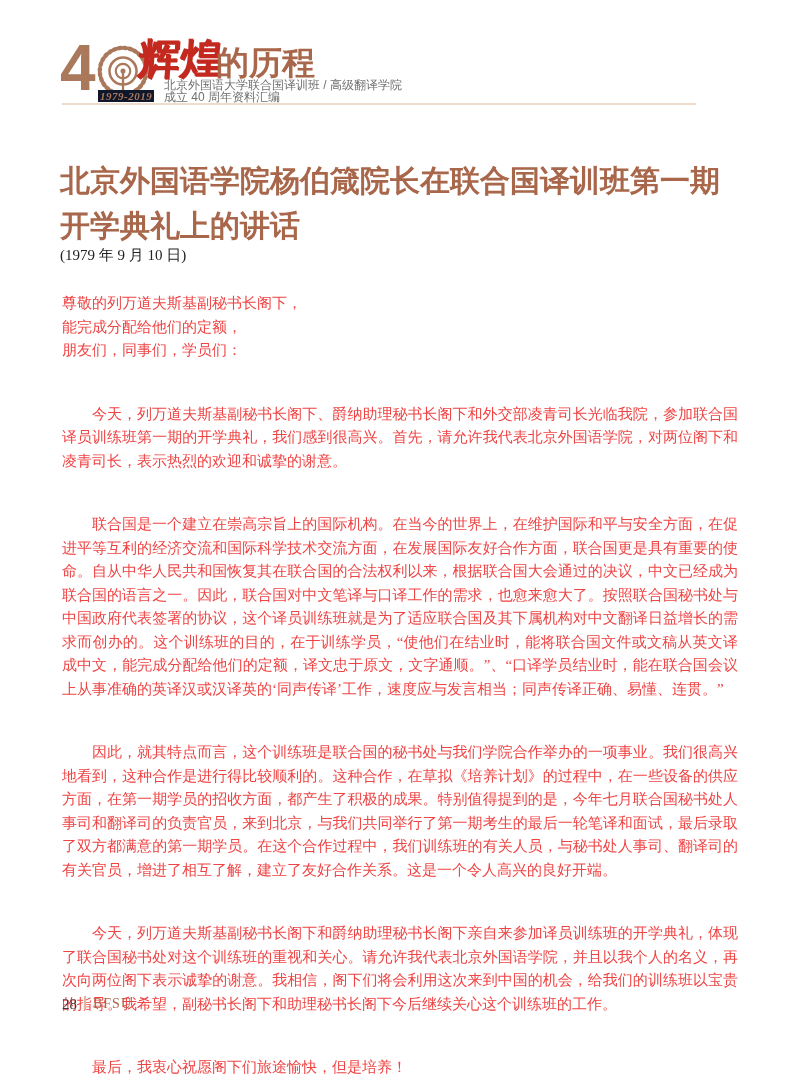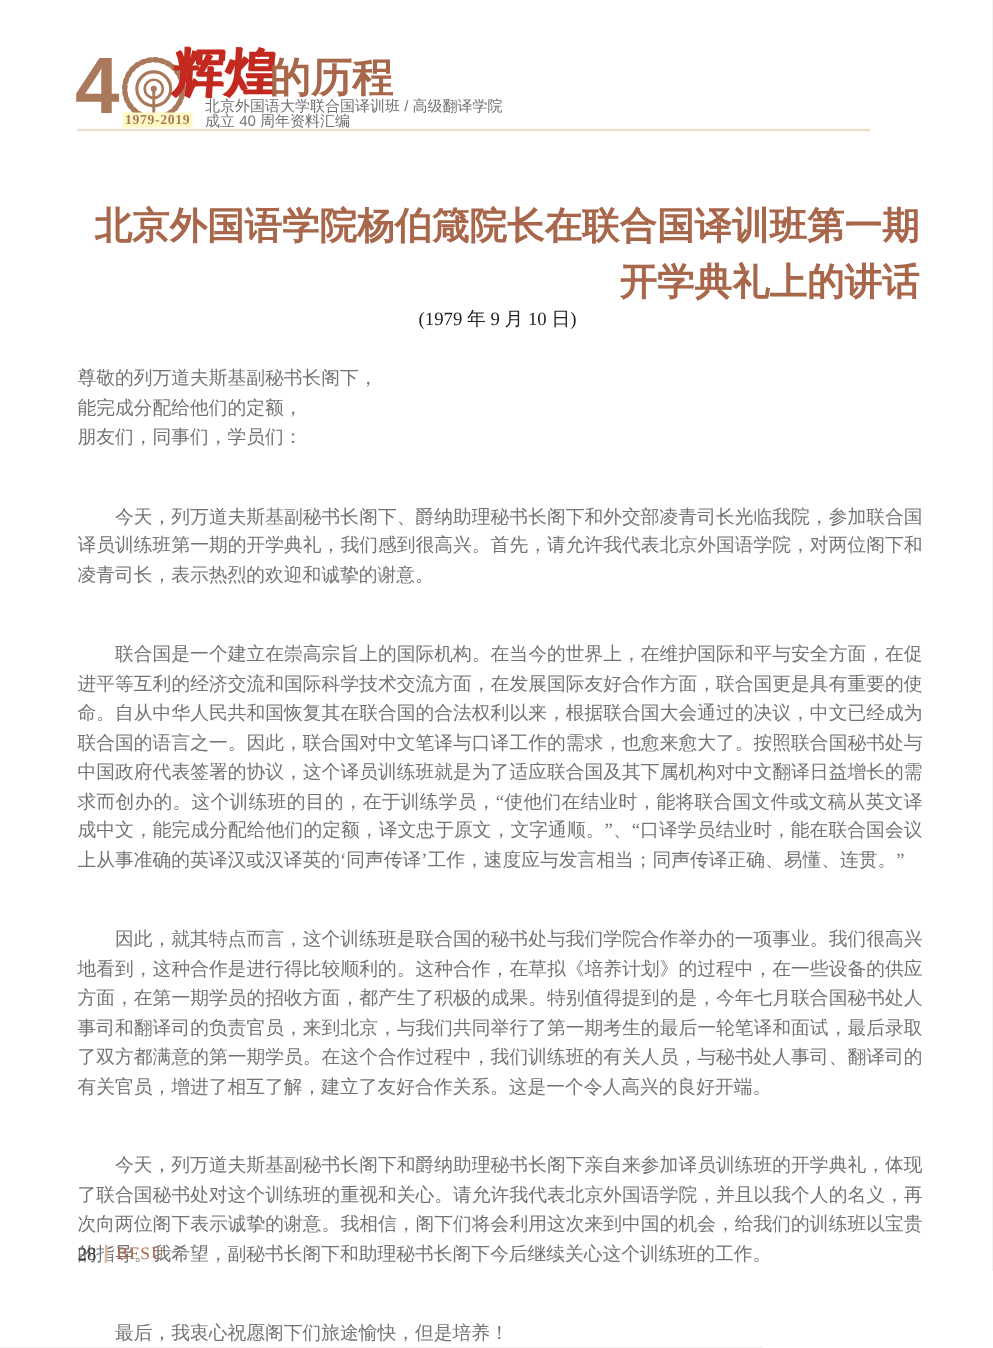--- a/index.html
+++ b/index.html
@@ -16,22 +16,22 @@
   
   .logo-4 {
     position: absolute; left: 60px; top: 36px;
     font-size: 64px; font-weight: 700; color: var(--logo-brown);
     font-family: "Liberation Sans", sans-serif;
     line-height: 64px; letter-spacing: -2px;
   }
   .emblem { position: absolute; left: 94px; top: 44px; width: 58px; height: 58px; }
   .logo-years {
     position: absolute; left: 98px; top: 90px;
-    font-size: 11px; font-weight: 700;
-    color: var(--logo-brown); background: #fef9c3; padding: 0 2px;
+    font-size: 11px; font-style: italic; font-weight: 700;
+    color: var(--logo-brown); background: #0f172a; padding: 0 2px;
     letter-spacing: 0.5px;
   }
   .logo-huihuang {
     position: absolute; left: 138px; top: 38px;
     font-size: 42px; font-weight: 900; color: var(--brand-red);
     line-height: 42px; transform: skewX(-4deg);
     text-shadow: 1px 1px 0 var(--brand-red);
   }
   .logo-suffix {
     position: absolute; left: 216px; top: 50px;
@@ -43,31 +43,31 @@
     font-size: 12px; line-height: 11.5px; color: #6f6f6f;
     font-family: "Liberation Sans", sans-serif;
   }
   .header-rule {
     position: absolute; left: 62px; top: 103px;
     width: 634px; height: 2px; background: var(--rule-color);
   }
   
   .doc-title {
     position: absolute; left: 60px; top: 158px; width: 676px;
-    text-align: right; color: var(--brand-brown);
+    text-align: left; color: var(--brand-brown);
     font-size: 30px; font-weight: 700; line-height: 45px;
   }
   .doc-date {
     position: absolute; left: 60px; top: 246px; width: 676px;
-    text-align: center; color: #222222; font-size: 15px;
+    color: #222222; font-size: 15px;
   }
   
   .doc-body {
     position: absolute; left: 62px; top: 292px; width: 676px;
-    color: #737373; font-size: 15px; line-height: 23.5px;
+    color: #ef4444; font-size: 15px; line-height: 23.5px;
     text-align: justify;
   }
   .doc-body p { margin: 0; }
   .doc-body p.indented { text-indent: 2em; margin-top: 40px; }
   
   .footer {
     position: absolute; left: 62px; top: 996px;
     display: flex; align-items: flex-start; height: 18px;
   }
   .footer .page-num { font-size: 15px; color: #3a3a3a; }

